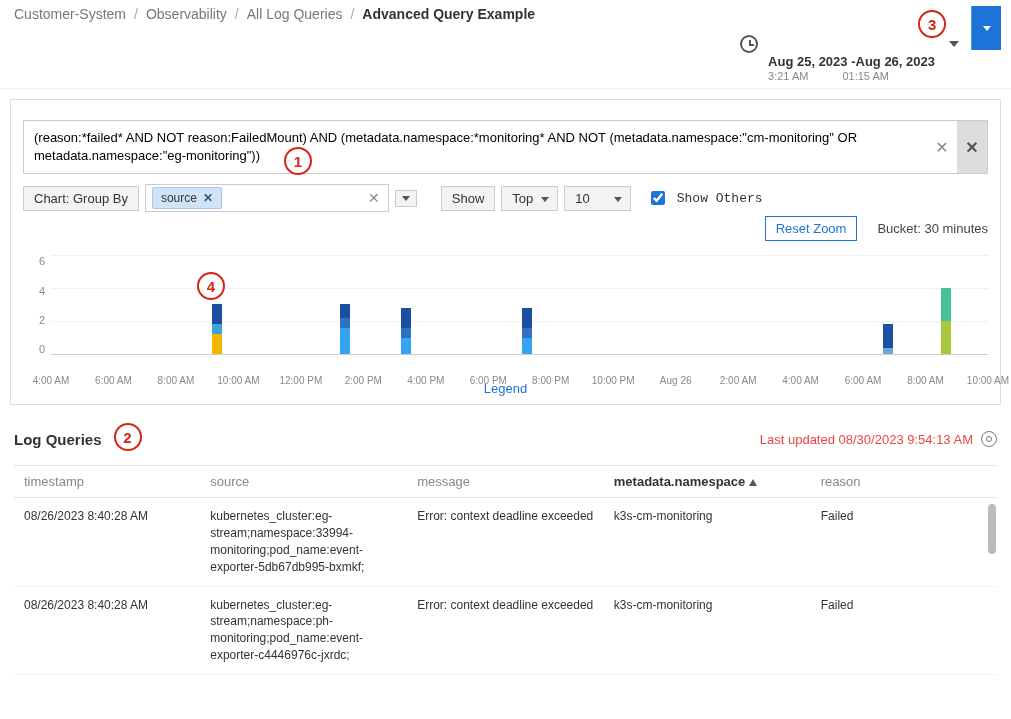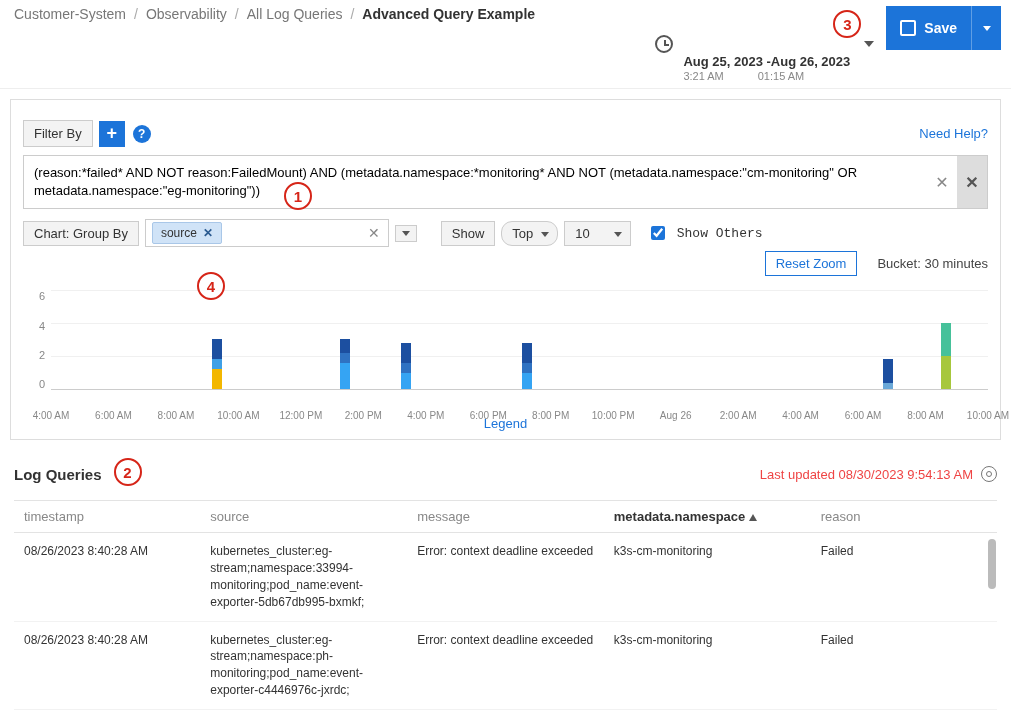--- a/index.html
+++ b/index.html
@@ -85,39 +85,29 @@
     <div>
       <div class="time-dates">Aug 25, 2023 -Aug 26, 2023</div>
       <div class="time-sub">
         <span>3:21 AM</span>
         <span>01:15 AM</span>
       </div>
     </div>
     <span class="caret-down"></span>
     <div class="anno" style="top:4px;left:178px;">3</div>
   </div>
-  <button class="save-btn">
-    <span class="floppy"></span>
-    <span>Save</span>
-  </button>
   <button class="save-split">
       <span class="cd"></span>
     </button>
 </div>
 
 <div class="panel" style="position:relative;">
   <div class="panel-top">
   </div>
 
-  <div class="filter-row">
-    <div class="filter-label">Filter By</div>
-    <button class="add-btn">+</button>
-    <div class="help-icon">?</div>
-    <a class="need-help">Need Help?</a>
-  </div>
 
   <div class="query-box" style="position:relative;">
     <textarea rows="2" style="">(reason:*failed* AND NOT reason:FailedMount) AND (metadata.namespace:*monitoring* AND NOT (metadata.namespace:"cm-monitoring" OR metadata.namespace:"eg-monitoring"))</textarea>
     <div class="clear">✕</div>
     <div class="run">✕</div>
     <div class="anno" style="top:26px;left:260px;">1</div>
   </div>
 
   <div class="chart-controls">
     <div class="pill">Chart: Group By</div>
@@ -125,21 +115,21 @@
       <div class="tag">
         <span>source</span>
         <span class="x">✕</span>
       </div>
       <span style="flex:1;width:130px;"></span>
       <span class="clear-tags">✕</span>
     </div>
     <div class="dd-arrow"></div>
     <div style="width:12px;"></div>
     <div class="pill">Show</div>
-    <div class="dropdown" style="border-radius:11px;">Top</div>
+    <div class="dropdown" style="">Top</div>
     <div class="dropdown" style="padding-right:40px;">10</div>
     <input type="checkbox" class="checkbox" checked="" style="">
     <span style="margin-left:6px;font-family:Liberation Mono, monospace;">Show Others</span>
   </div>
 
   <div class="chart-controls" style="margin-top:4px;">
     <div class="anno" style="position:absolute;top:172px;left:186px;">4</div>
     <button class="reset-zoom">Reset Zoom</button>
     <span class="bucket">Bucket: 30 minutes</span>
   </div>

